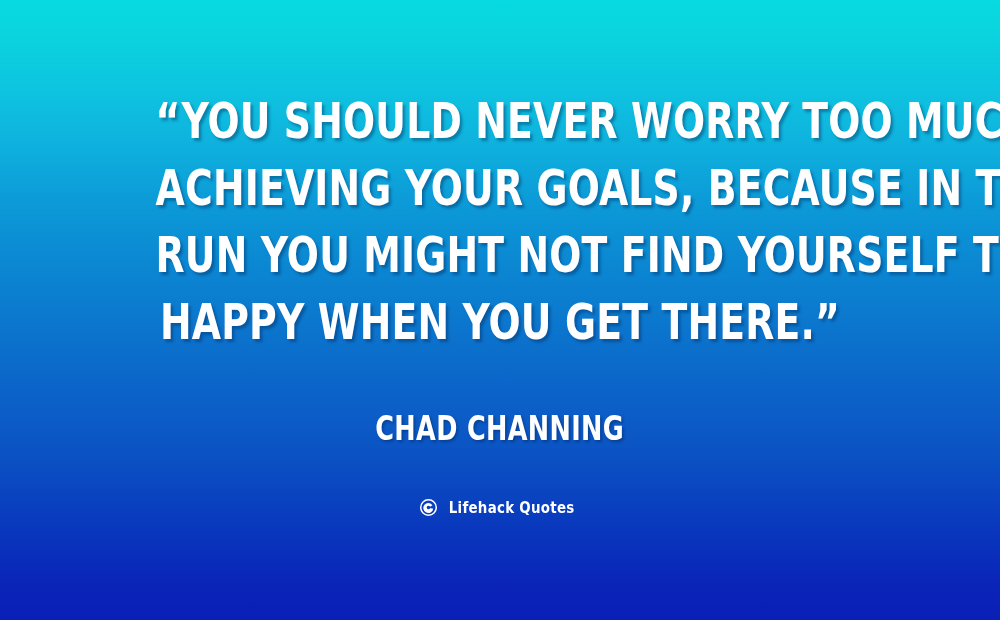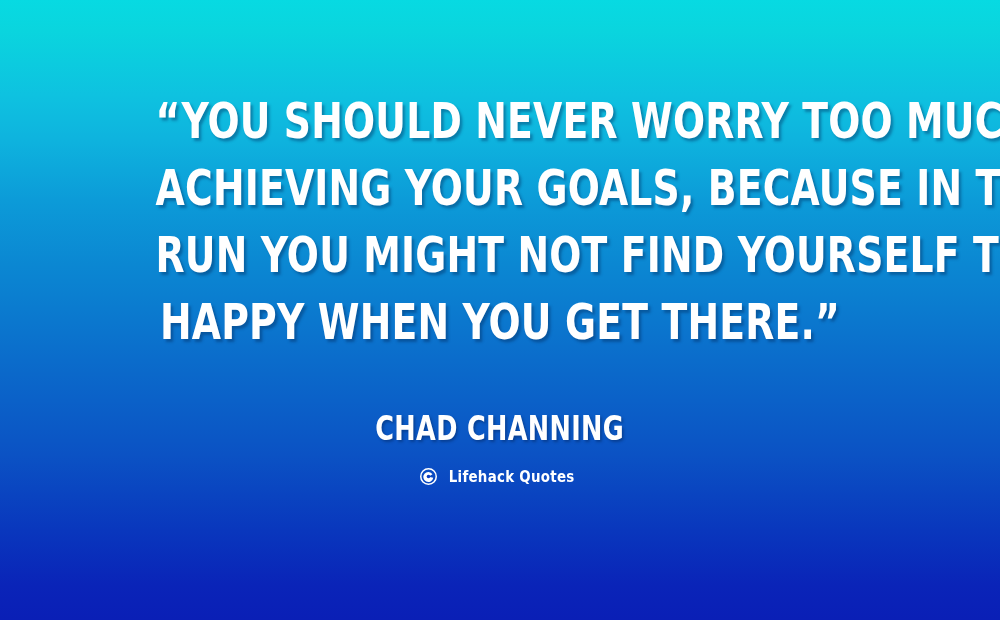--- a/index.html
+++ b/index.html
@@ -65,21 +65,21 @@
     font-weight: bold;
     font-size: 33px;
     line-height: 34px;
     letter-spacing: 0.4px;
     transform: scaleX(0.86);
     white-space: nowrap;
     text-shadow: 2px 2px 3px rgba(0, 30, 80, 0.42);
   }
 
   .brand {
-    margin-top: 22px;
+    margin-top: 53px;
     display: flex;
     align-items: center;
     justify-content: center;
     gap: 7px;
   }
 
   .brand-icon {
     display: block;
     width: 17px;
     height: 17px;

